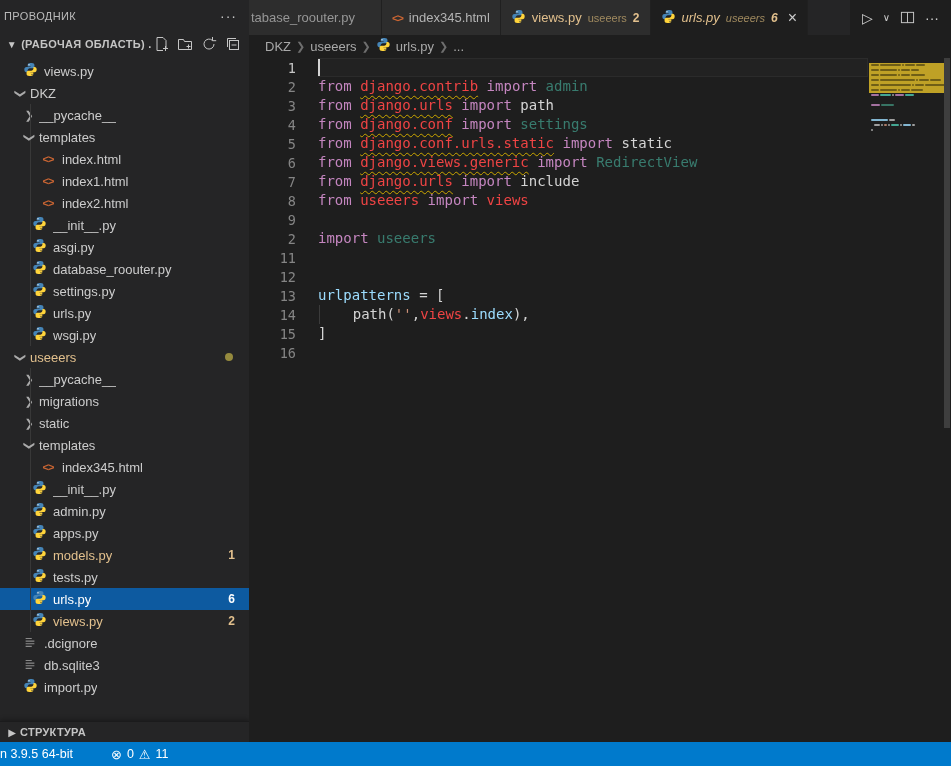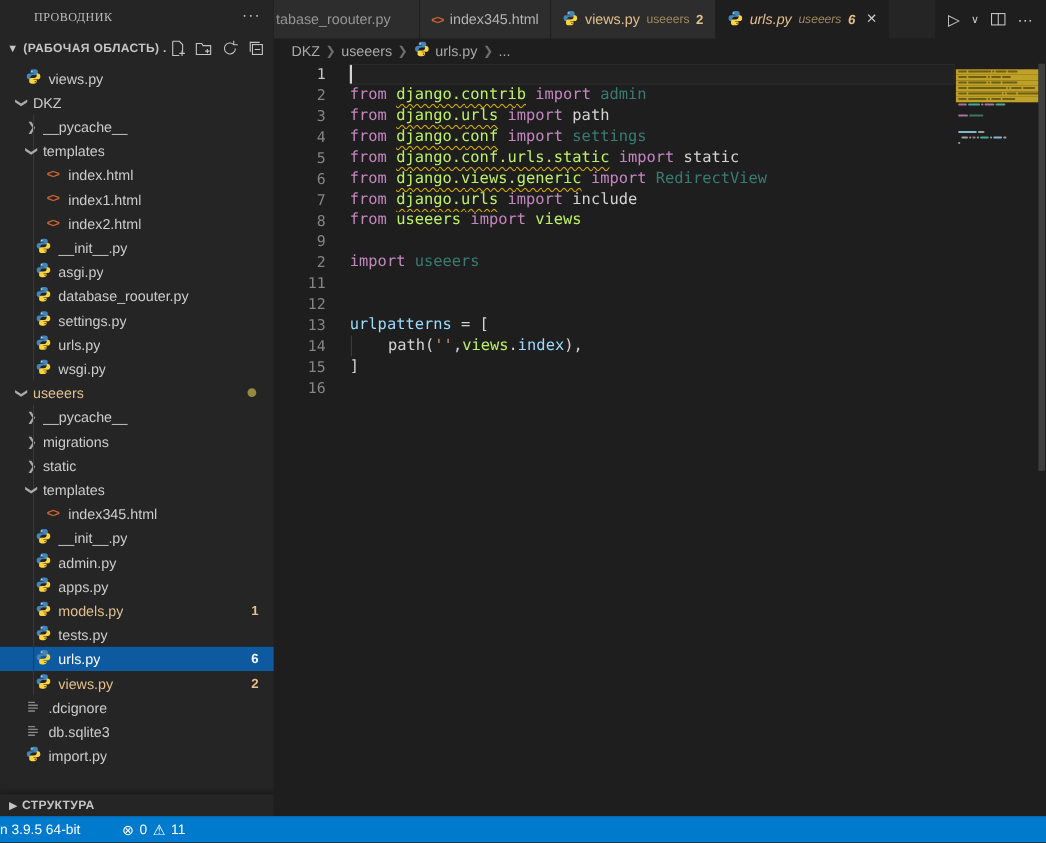--- a/index.html
+++ b/index.html
@@ -2,21 +2,21 @@
 <html><head>
 <meta charset="utf-8">
 <style>
   * { margin:0; padding:0; box-sizing:border-box; }
   html,body { width:951px; height:766px; overflow:hidden; background:#1e1e1e;
     font-family:"Liberation Sans", sans-serif; }
   body { position:relative; color:#cccccc; }
 
   
   .sidebar { position:absolute; left:0; top:0; width:249px; bottom:24px; background:#252526; overflow:hidden; }
-  .sb-title { height:32px; display:flex; align-items:center; padding:0 12px 0 31px;font-family:Liberation Serif, serif; }
+  .sb-title { height:32px; display:flex; align-items:center; padding:0 12px 0 4px; }
   .sb-title .t { font-size:11px; color:#bbbbbb; letter-spacing:.4px; }
   .sb-title .more { margin-left:auto; color:#c5c5c5; font-size:14px; letter-spacing:1px; cursor:pointer; }
   .sb-section { height:24px; display:flex; align-items:center; padding:0 8px 0 4px; gap:2px; }
   .sb-section .chev { width:16px; color:#c5c5c5; font-size:10px; text-align:center; }
   .sb-section .lbl { font-size:11px; font-weight:bold; color:#c5c5c5; letter-spacing:.3px; white-space:nowrap; overflow:hidden; }
   .sb-section .acts { margin-left:auto; display:flex; gap:8px; }
   .sb-section .acts svg { display:block; }
 
   .tree { margin-top:4px; }
   .row { height:22px; display:flex; align-items:center; font-size:13px; color:#cccccc; cursor:pointer; position:relative; white-space:nowrap; }
@@ -58,21 +58,21 @@
 
   
   .editor { position:absolute; left:0; right:0; top:57px; bottom:0; background:#1e1e1e; }
   .code { position:absolute; left:0; top:1px; right:83px; font-family:"DejaVu Sans Mono", monospace; font-size:14px; }
   .line { height:19px; display:flex; align-items:center; }
   .ln { width:47px; text-align:right; color:#858585; flex:none; margin-right:22px; font-size:13.5px; }
   .line.cur .ln { color:#c6c6c6; }
   .lc { flex:1; white-space:pre; height:19px; line-height:19px; position:relative; }
   .line.cur .lc { background:#222222; box-shadow:inset 0 0 0 1px #2b2b2b; }
   .line.cur .lc::after { content:""; position:absolute; left:0; top:1px; bottom:1px; width:1.5px; background:#d4d4d4; }
-  .k{color:#c586c0} .m{color:#bef264} .dim{color:rgba(78,201,176,.55)}
+  .k{color:#c586c0} .m{color:#ef4444} .dim{color:rgba(78,201,176,.55)}
   .d{color:#d4d4d4} .v{color:#9cdcfe} .s{color:#ce9178}
   .u{text-decoration:underline; text-decoration-style:wavy; text-decoration-color:#cca700; text-decoration-thickness:1px; text-underline-offset:4px;}
   .ind{display:inline-block; width:4ch; border-left:1px solid #3b3b3b; margin-left:1px; height:19px; vertical-align:top;}
 
   .minimap { position:absolute; top:1px; right:7px; width:76px; bottom:0; cursor:pointer; }
   .mrow { position:absolute; left:0; width:100%; height:5px; }
   .mbar { position:absolute; top:1px; height:2.4px; border-radius:1px; }
   .mwarn { position:absolute; left:1px; right:0; top:0; height:5px; background:#bfa126; }
   .scrollbar { position:absolute; right:1px; top:1px; width:6px; height:370px; background:#4a4a4a; opacity:.75; cursor:pointer; }
 

